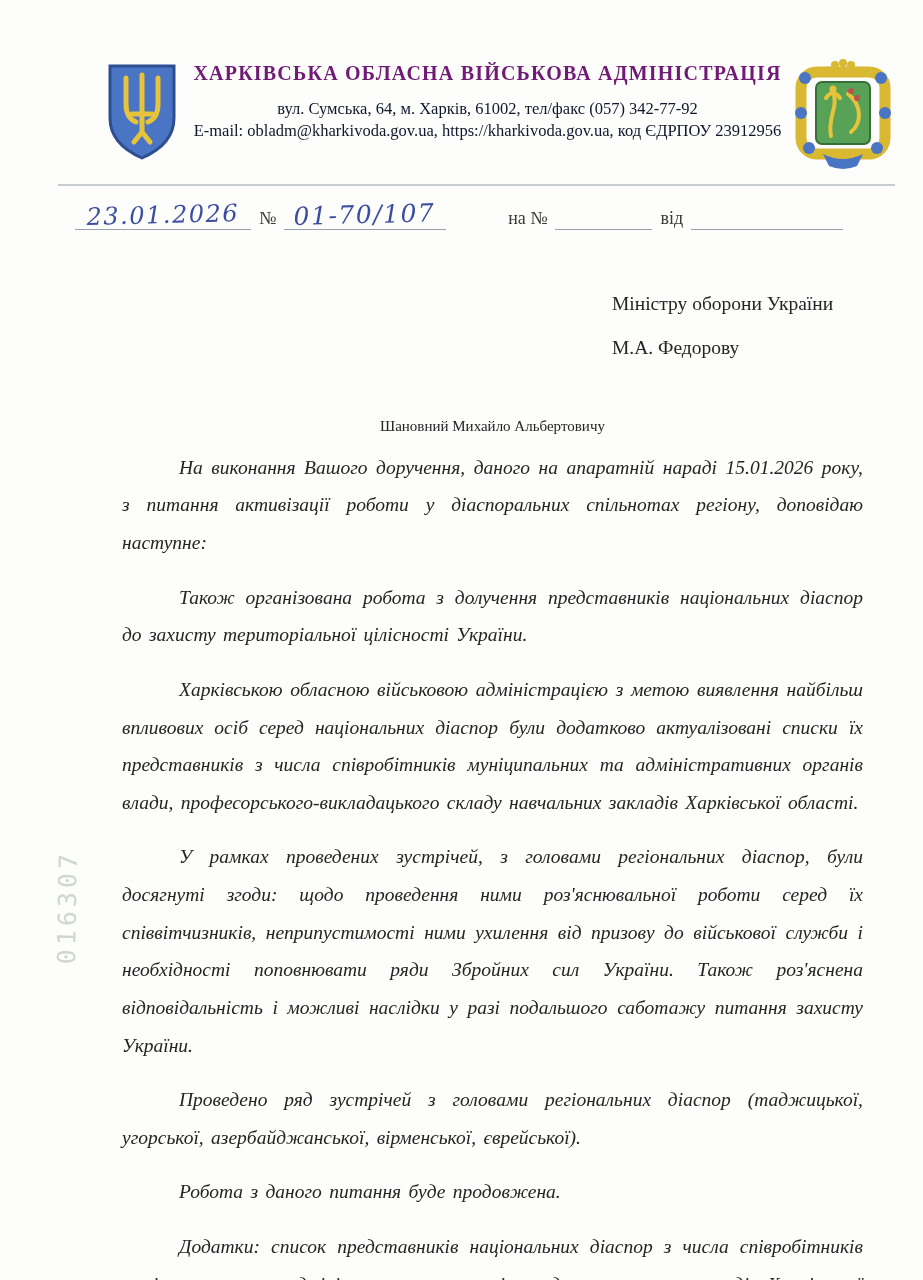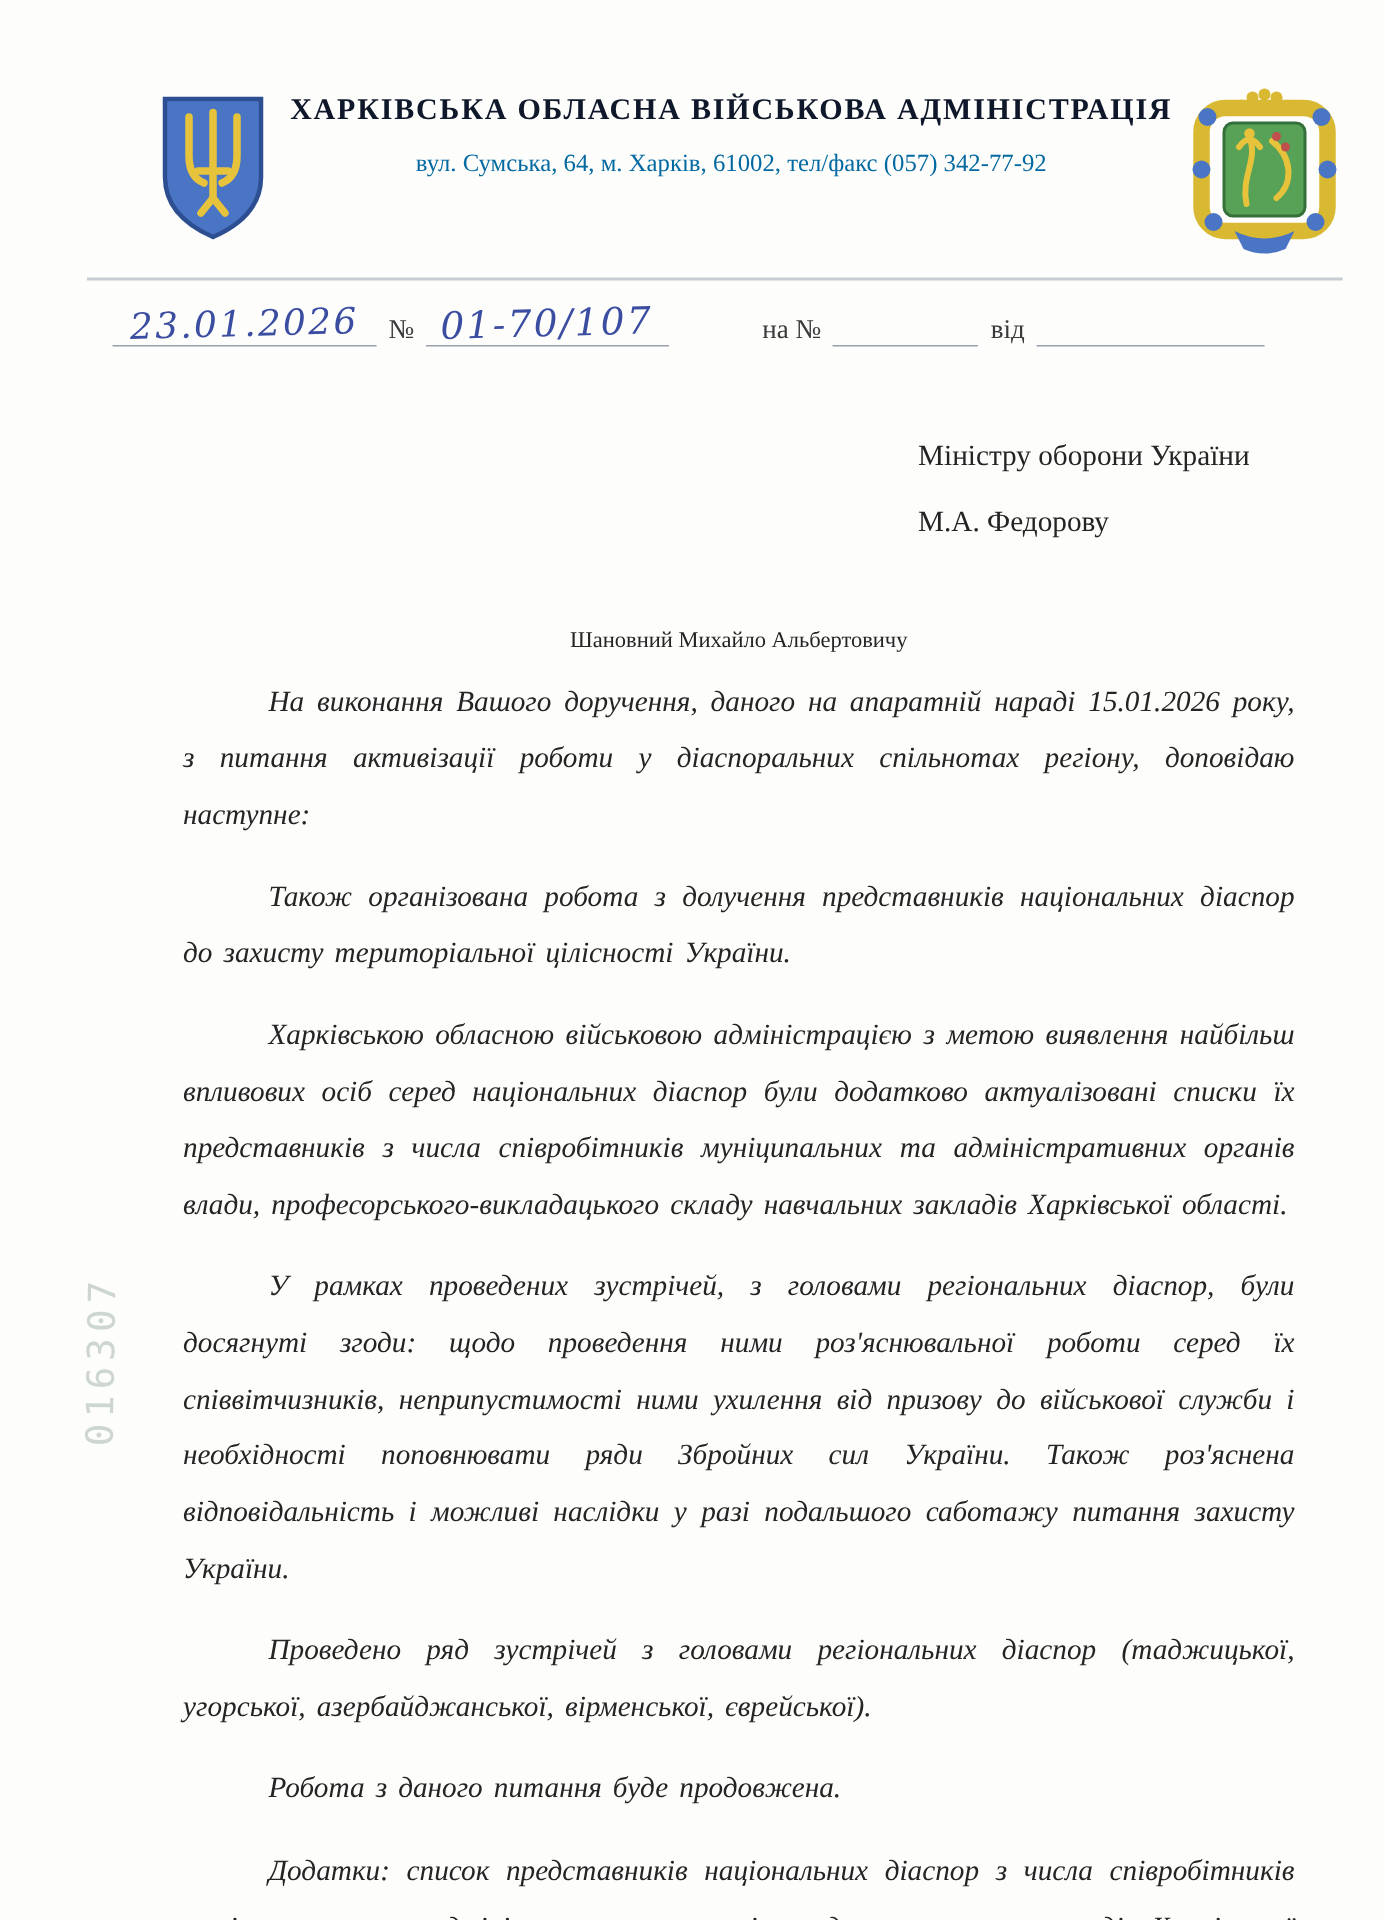--- a/index.html
+++ b/index.html
@@ -10,23 +10,23 @@
   }
 
   
   .letterhead { display:flex; align-items:flex-start; padding:58px 28px 0 100px; }
   .emblem { flex:0 0 auto; }
   .emblem.left  { width:84px;  margin-top:4px; }
   .emblem.right { width:104px; margin-top:0; }
   .head-text { flex:1 1 auto; text-align:center; padding:4px 6px 0 6px; }
   .org-title {
     font-weight:bold; font-size:20px; letter-spacing:1.2px;
-    color:#0f172a; line-height:1.15; margin-bottom:13px; white-space:nowrap;
+    color:#701a75; line-height:1.15; margin-bottom:13px; white-space:nowrap;
   }
-  .addr { color:#0369a1; font-size:16.5px; line-height:1.35; }
+  .addr { color:#0f172a; font-size:16.5px; line-height:1.35; }
 
   .rule { border-top:2px solid #c7cbd2; margin:10px 28px 0 58px; }
 
   
   .ref-row {
     display:flex; align-items:flex-end;
     margin:4px 60px 0 75px; height:40px; font-size:18px; color:#3a3a3a;
   }
   .u-field { border-bottom:1.5px solid #9aa0ab; display:inline-flex; align-items:flex-end; justify-content:center; }
   .f-date { width:176px; }
@@ -78,20 +78,21 @@
           <path d="M56 16 V42 Q56 56 46 60"></path>
           <path d="M30 52 H50"></path>
           <path d="M40 70 L32 80 M40 70 L48 80"></path>
         </g>
       </svg>
     </div>
 
     <div class="head-text">
       <div class="org-title">ХАРКІВСЬКА ОБЛАСНА ВІЙСЬКОВА АДМІНІСТРАЦІЯ</div>
       <div class="addr">вул. Сумська, 64, м. Харків, 61002, тел/факс (057) 342-77-92</div>
+      <div class="addr">E-mail: obladm@kharkivoda.gov.ua, https://kharkivoda.gov.ua, код ЄДРПОУ 23912956</div>
     </div>
 
     <div class="emblem right">
       <svg viewBox="0 0 100 112" width="104" height="112">
         <g fill="#d9b832">
           <circle cx="42" cy="7" r="4"></circle>
             <circle cx="50" cy="5" r="4"></circle>
             <circle cx="58" cy="7" r="4"></circle>
           <path d="M34 8 L42 14 L50 8 L58 14 L66 8 L62 18 H38 Z" fill="#c9a428"></path>
         </g>

